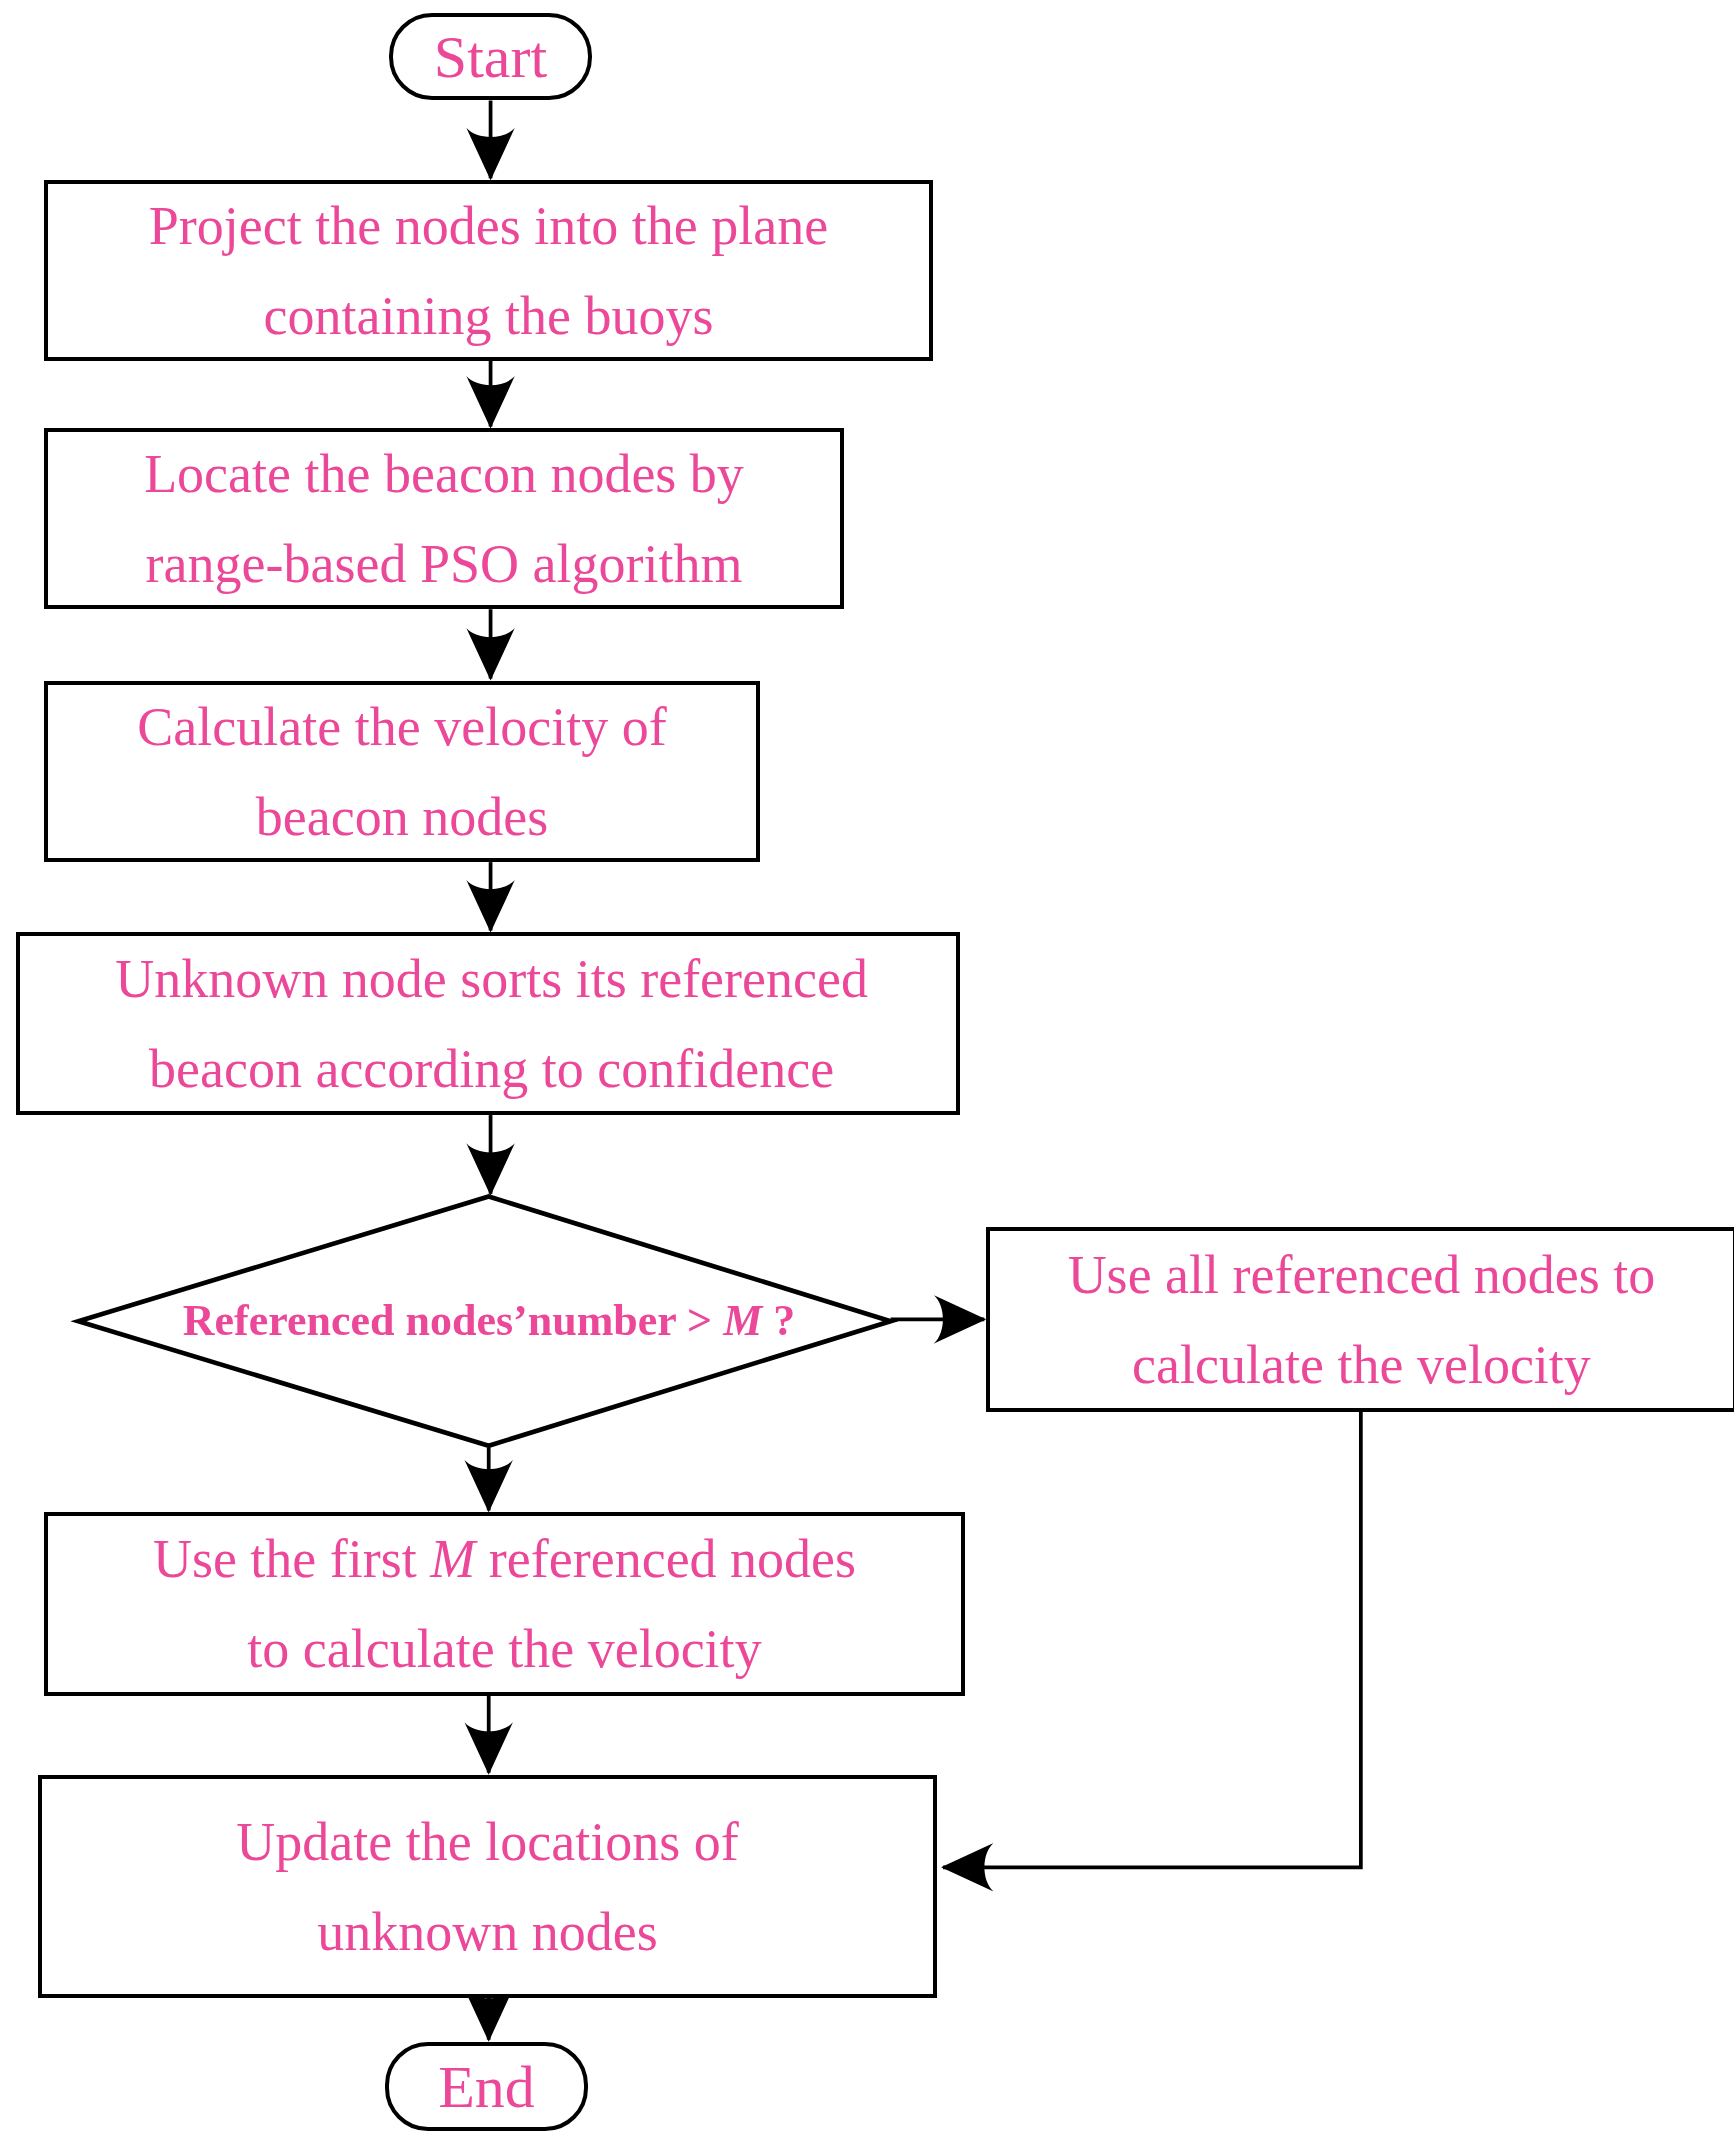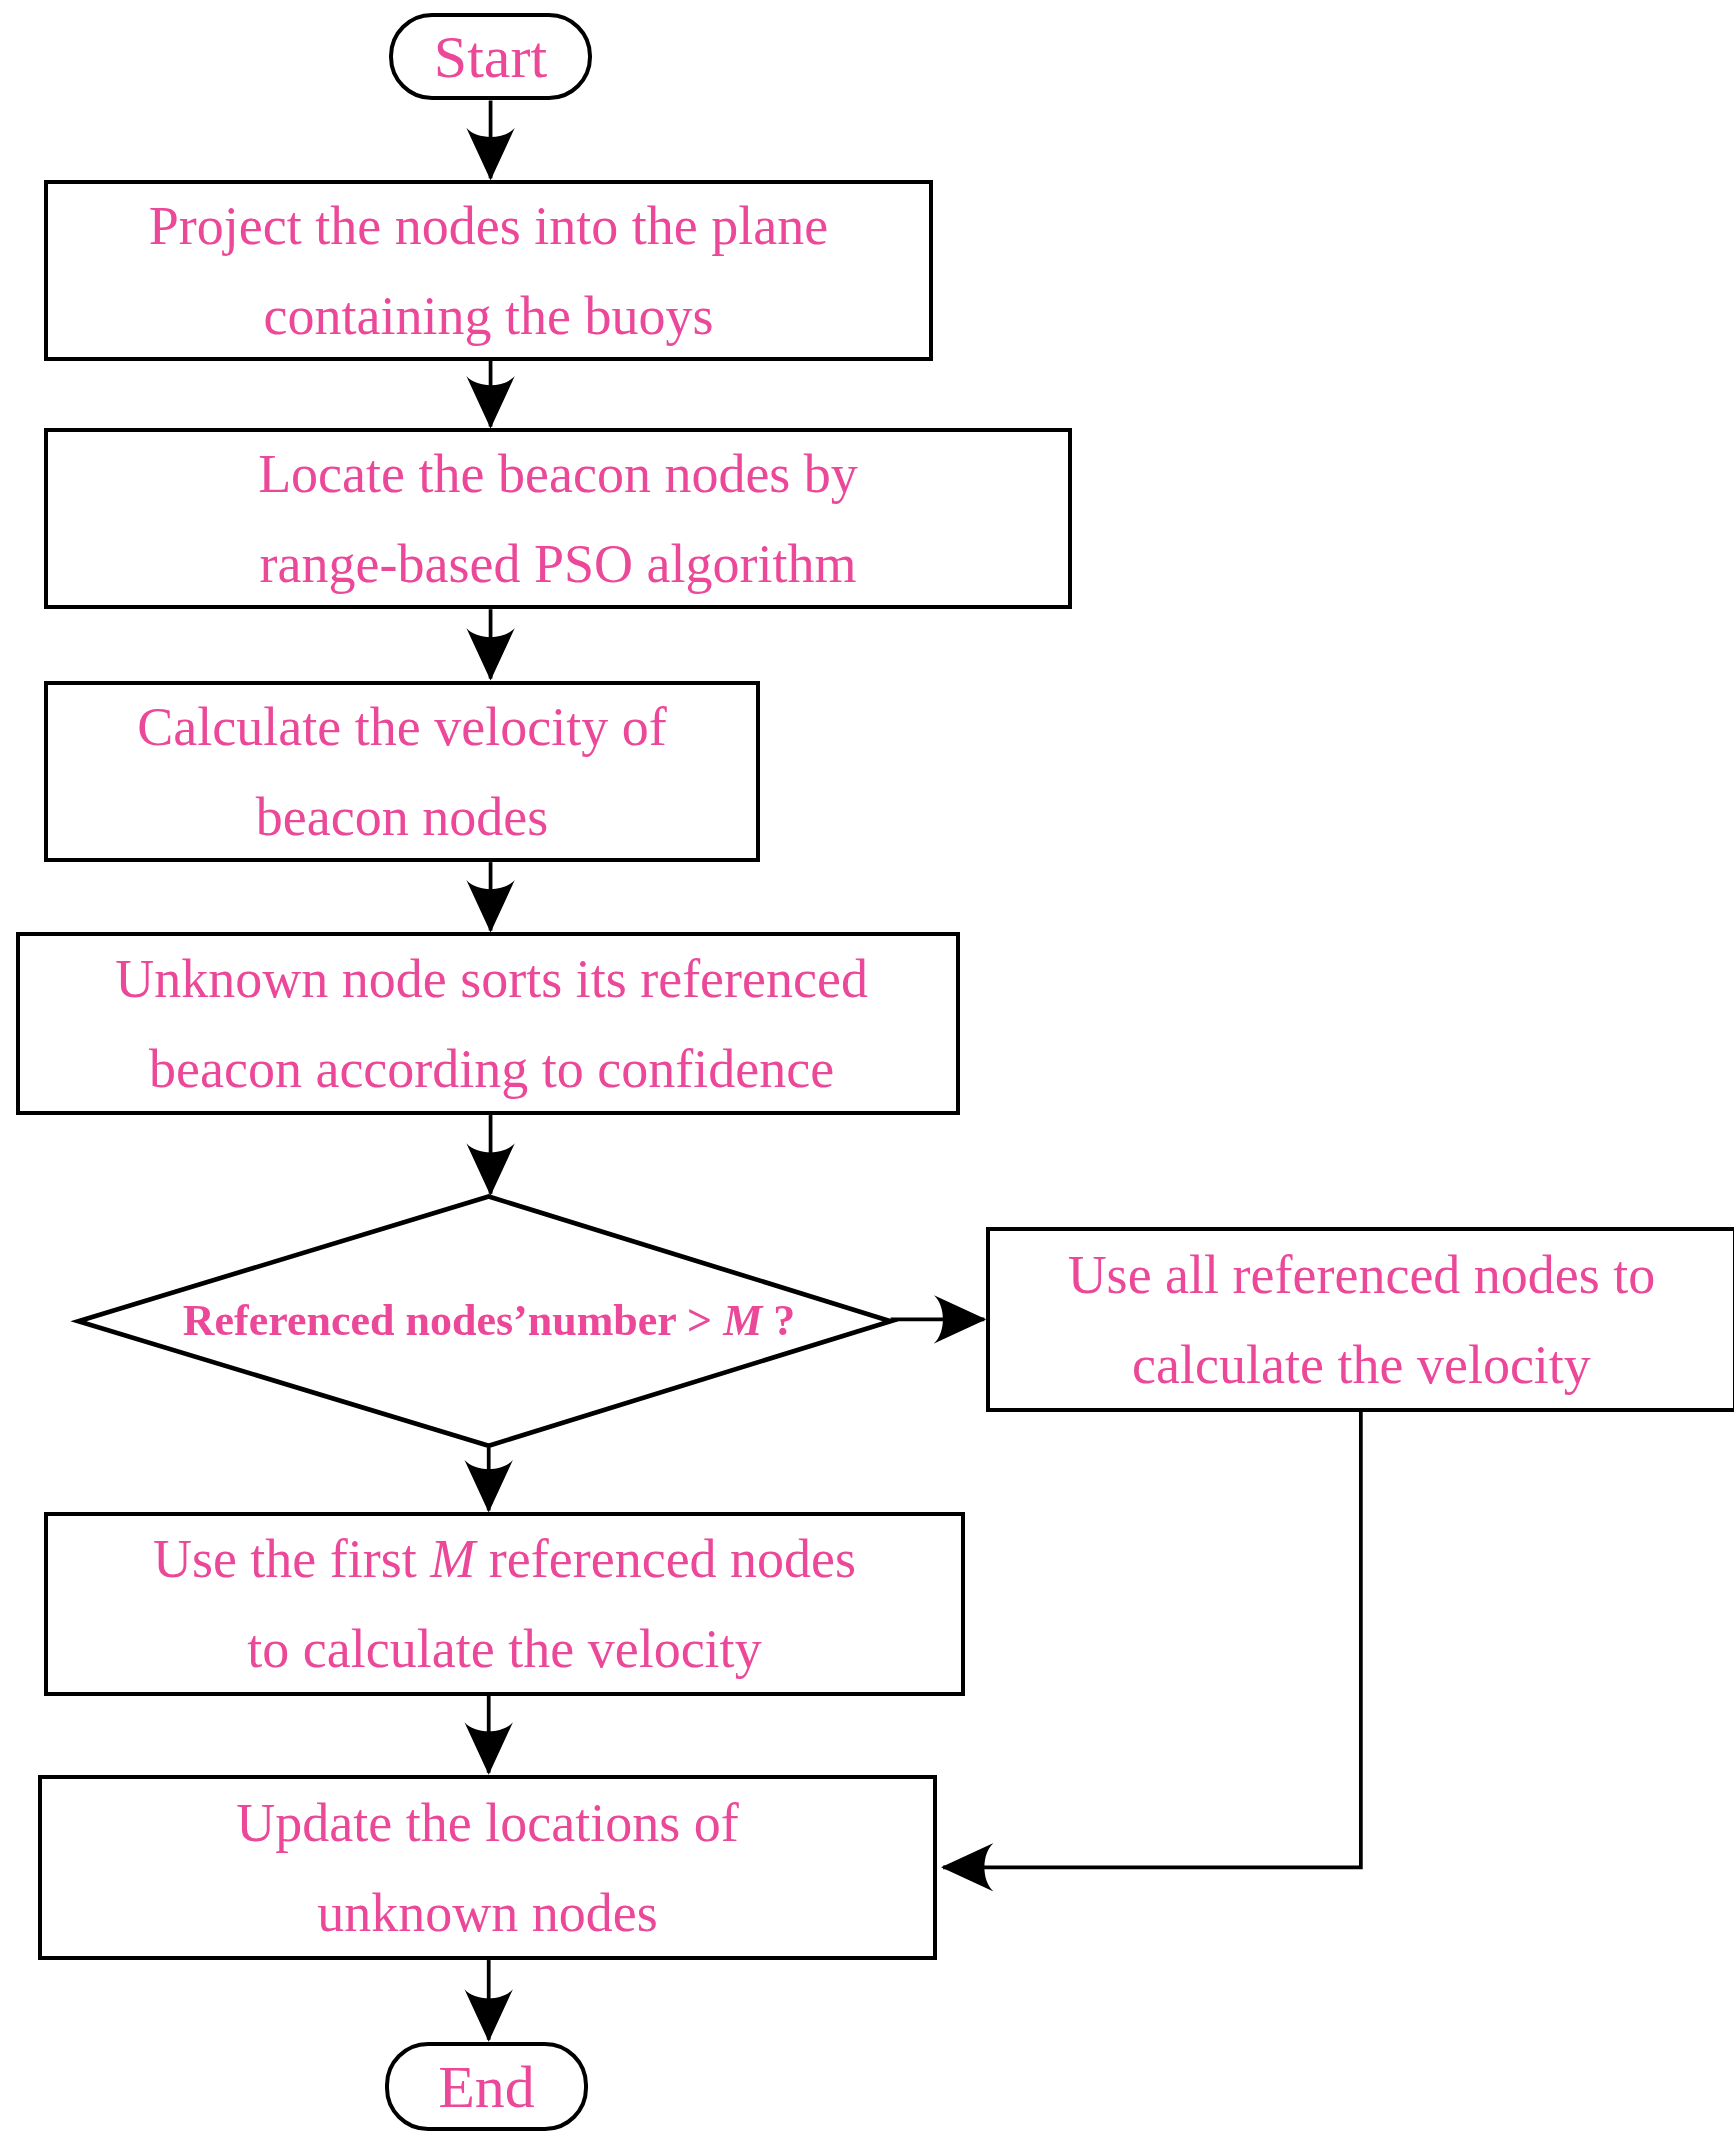--- a/index.html
+++ b/index.html
@@ -82,21 +82,21 @@
 
   <div class="node terminator" style="left:379px; top:13px; width:203px; height:87px;">
     <span>Start</span>
   </div>
 
   <div class="node process" style="left:34px; top:180px; width:889px; height:181px;">
     <div class="line">Project the nodes into the plane</div>
     <div class="line">containing the buoys</div>
   </div>
 
-  <div class="node process" style="left:34px; top:428px; width:1028px; height:181px;">
+  <div class="node process" style="left:34px; top:428px; width:800px; height:181px;">
     <div class="line">Locate the beacon nodes by</div>
     <div class="line">range-based PSO algorithm</div>
   </div>
 
   <div class="node process" style="left:34px; top:681px; width:716px; height:181px;text-align:center;">
     <div class="line">Calculate the velocity of</div>
     <div class="line">beacon nodes</div>
   </div>
 
   <div class="node process" style="left:5.6px; top:932px; width:944px; height:183px;padding-left:8px;">
@@ -112,21 +112,21 @@
   <div class="node process" style="left:976px; top:1227px; width:751px; height:185px;">
     <div class="line">Use all referenced nodes to</div>
     <div class="line">calculate the velocity</div>
   </div>
 
   <div class="node process" style="left:34px; top:1512px; width:921px; height:184px;">
     <div class="line"><span class="seg">Use the first </span><span class="seg italic">M</span><span class="seg"> referenced nodes</span></div>
     <div class="line">to calculate the velocity</div>
   </div>
 
-  <div class="node process" style="left:28px; top:1775px; width:899px; height:185px;">
+  <div class="node process" style="left:28px; top:1775px; width:899px; height:223px;">
     <div class="line">Update the locations of</div>
     <div class="line">unknown nodes</div>
   </div>
 
   <div class="node terminator" style="left:375px; top:2042px; width:203px; height:89px;">
     <span>End</span>
   </div>
 
 </div>
 

